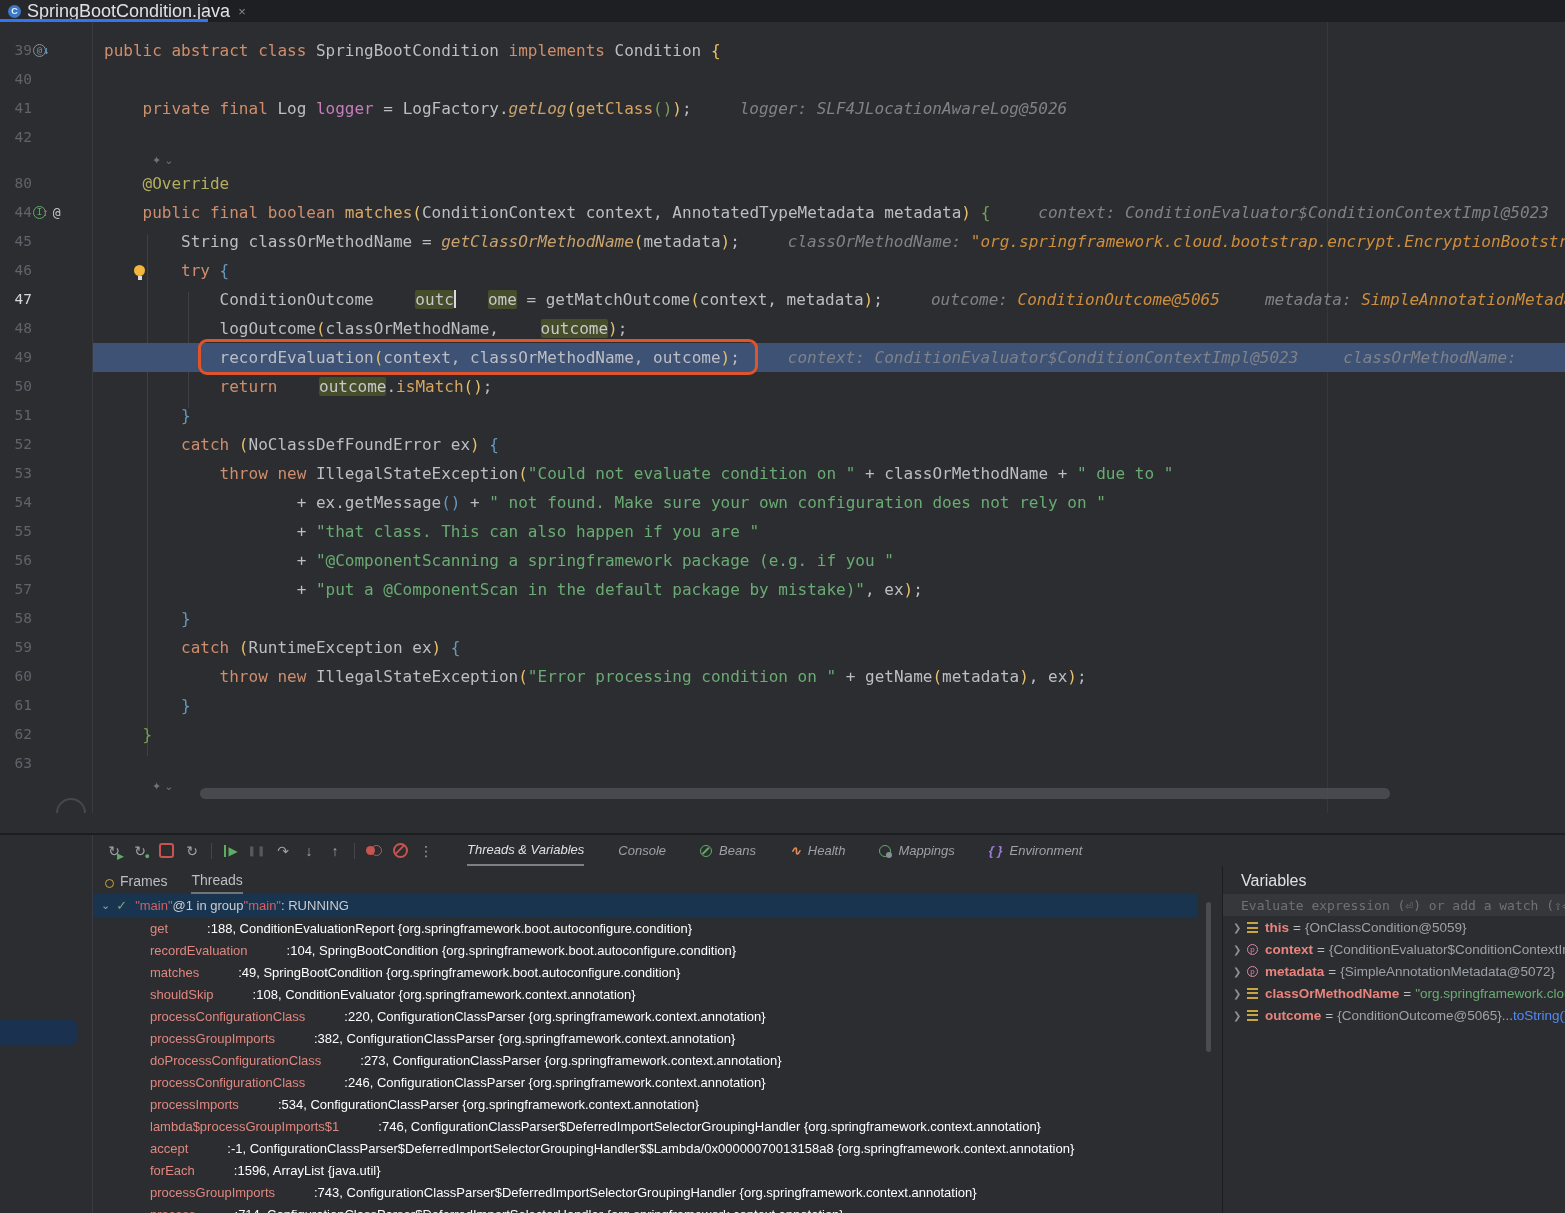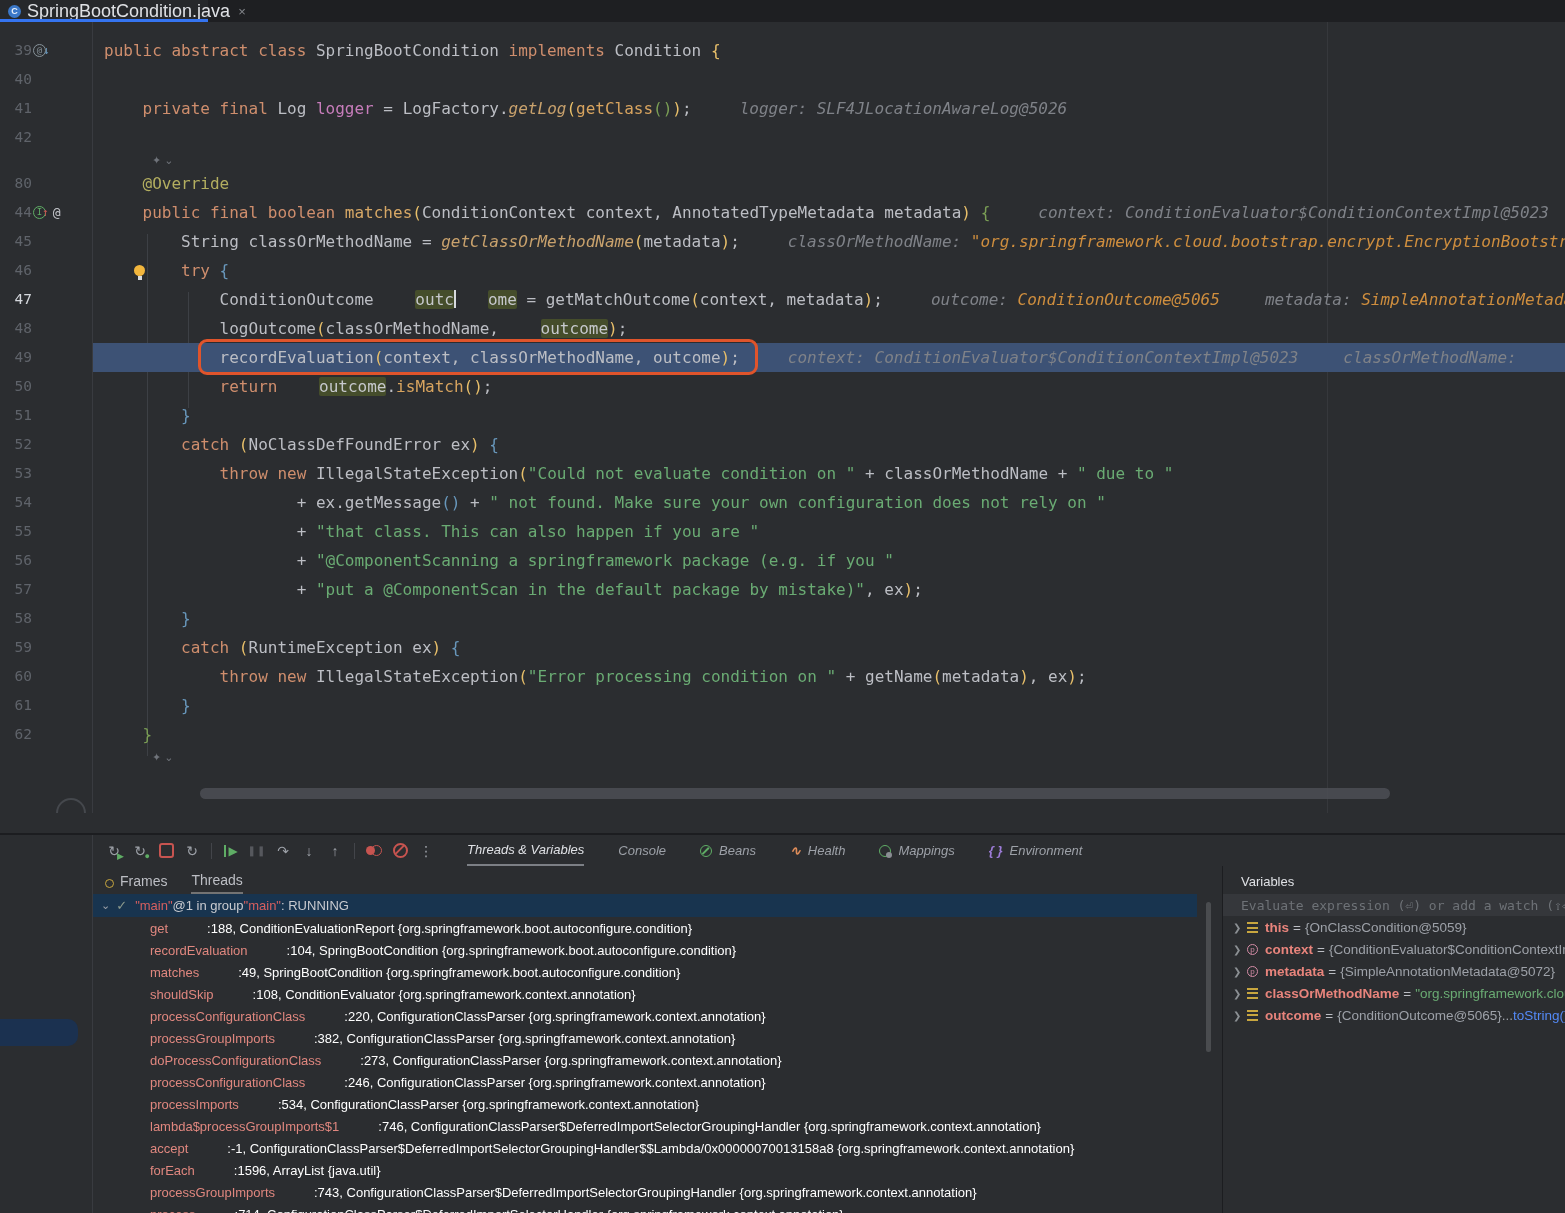--- a/index.html
+++ b/index.html
@@ -86,21 +86,21 @@
   .threadrow .chev{color:#9da1a8;margin:0 6px 0 8px;font-size:11px;}
   .threadrow .chk{color:#8c9a8c;margin-right:8px;}
   .t-r{color:#d75f5f;} .t-d{color:#c9cbd0;}
   .frames{position:absolute;left:93px;top:918px;width:1114px;bottom:0;overflow:hidden;font-size:13px;}
   .frow{height:22px;line-height:22px;padding-left:57px;white-space:nowrap;}
   .fm{color:#e0877f;} .fr{color:#ffffff;margin-left:39px;}
   .fscroll{position:absolute;left:1206px;top:902px;width:5px;height:150px;border-radius:3px;background:#5a5d61;opacity:.65;}
   .vsplit{position:absolute;left:1222px;top:866px;bottom:0;width:1px;background:#1c1d20;}
   
   .vars{position:absolute;left:1223px;top:868px;right:0;bottom:0;overflow:hidden;}
-  .vhead{height:26px;display:flex;align-items:center;padding-left:18px;font-size:13px;color:#dfe1e5;}
+  .vhead{height:26px;display:flex;align-items:center;padding-left:18px;font-size:16px;color:#dfe1e5;}
   .veval{height:22px;background:#35373b;display:flex;align-items:center;padding-left:18px;
          font-family:"DejaVu Sans Mono",monospace;font-size:13px;color:#6e7277;white-space:nowrap;overflow:hidden;}
   .vrow{height:22px;display:flex;align-items:center;padding-left:10px;font-size:13.5px;white-space:nowrap;overflow:hidden;}
   .vrow .chev{color:#8c9094;font-size:10px;width:14px;flex:0 0 auto;}
   .vico{flex:0 0 auto;margin-right:7px;}
   .vico.local{width:11px;height:11px;background:repeating-linear-gradient(#c8a63f 0 2px,transparent 2px 4.5px);}
   .vico.param{width:11px;height:11px;border:1.5px solid #d48ca6;border-radius:50%;color:#d48ca6;font-size:8px;
               display:flex;align-items:center;justify-content:center;box-sizing:border-box;}
   .vname{color:#e8847c;font-weight:bold;}
   .veq{color:#bcbec4;margin:0 4px;}
@@ -152,20 +152,21 @@
         <div class="row"><span class="lnum">53</span><span class="code"><span class="tk-d">            </span><span class="tk-k">throw new </span><span class="tk-d">IllegalStateException</span><span class="tk-py">(</span><span class="tk-s">"Could not evaluate condition on "</span><span class="tk-d"> + </span><span class="tk-d">classOrMethodName</span><span class="tk-d"> + </span><span class="tk-s">" due to "</span></span></div>
         <div class="row"><span class="lnum">54</span><span class="code"><span class="tk-d">                    + </span><span class="tk-d">ex.</span><span class="tk-d">getMessage</span><span class="tk-pb">()</span><span class="tk-d"> + </span><span class="tk-s">" not found. Make sure your own configuration does not rely on "</span></span></div>
         <div class="row"><span class="lnum">55</span><span class="code"><span class="tk-d">                    + </span><span class="tk-s">"that class. This can also happen if you are "</span></span></div>
         <div class="row"><span class="lnum">56</span><span class="code"><span class="tk-d">                    + </span><span class="tk-s">"@ComponentScanning a springframework package (e.g. if you "</span></span></div>
         <div class="row"><span class="lnum">57</span><span class="code"><span class="tk-d">                    + </span><span class="tk-s">"put a @ComponentScan in the default package by mistake)"</span><span class="tk-d">, ex</span><span class="tk-py">)</span><span class="tk-d">;</span></span></div>
         <div class="row"><span class="lnum">58</span><span class="code"><span class="tk-d">        </span><span class="tk-pb">}</span></span></div>
         <div class="row"><span class="lnum">59</span><span class="code"><span class="tk-d">        </span><span class="tk-k">catch </span><span class="tk-py">(</span><span class="tk-d">RuntimeException ex</span><span class="tk-py">)</span><span class="tk-d"> </span><span class="tk-pb">{</span></span></div>
         <div class="row"><span class="lnum">60</span><span class="code"><span class="tk-d">            </span><span class="tk-k">throw new </span><span class="tk-d">IllegalStateException</span><span class="tk-py">(</span><span class="tk-s">"Error processing condition on "</span><span class="tk-d"> + </span><span class="tk-d">getName</span><span class="tk-py">(</span><span class="tk-d">metadata</span><span class="tk-py">)</span><span class="tk-d">, ex</span><span class="tk-py">)</span><span class="tk-d">;</span></span></div>
         <div class="row"><span class="lnum">61</span><span class="code"><span class="tk-d">        </span><span class="tk-pb">}</span></span></div>
         <div class="row"><span class="lnum">62</span><span class="code"><span class="tk-d">    </span><span class="tk-pg">}</span></span></div>
+        <div class="row"><span class="lnum">63</span><span class="code"></span></div>
         <div class="row inlay">
           <span class="inlay-ico">✦ ⌄</span>
         </div>
       </div>
     <div class="hscroll"></div>
     <div class="cutcircle"></div>
   </div>
 
   <div class="paneltop"></div>
   <div class="leftline"></div>

